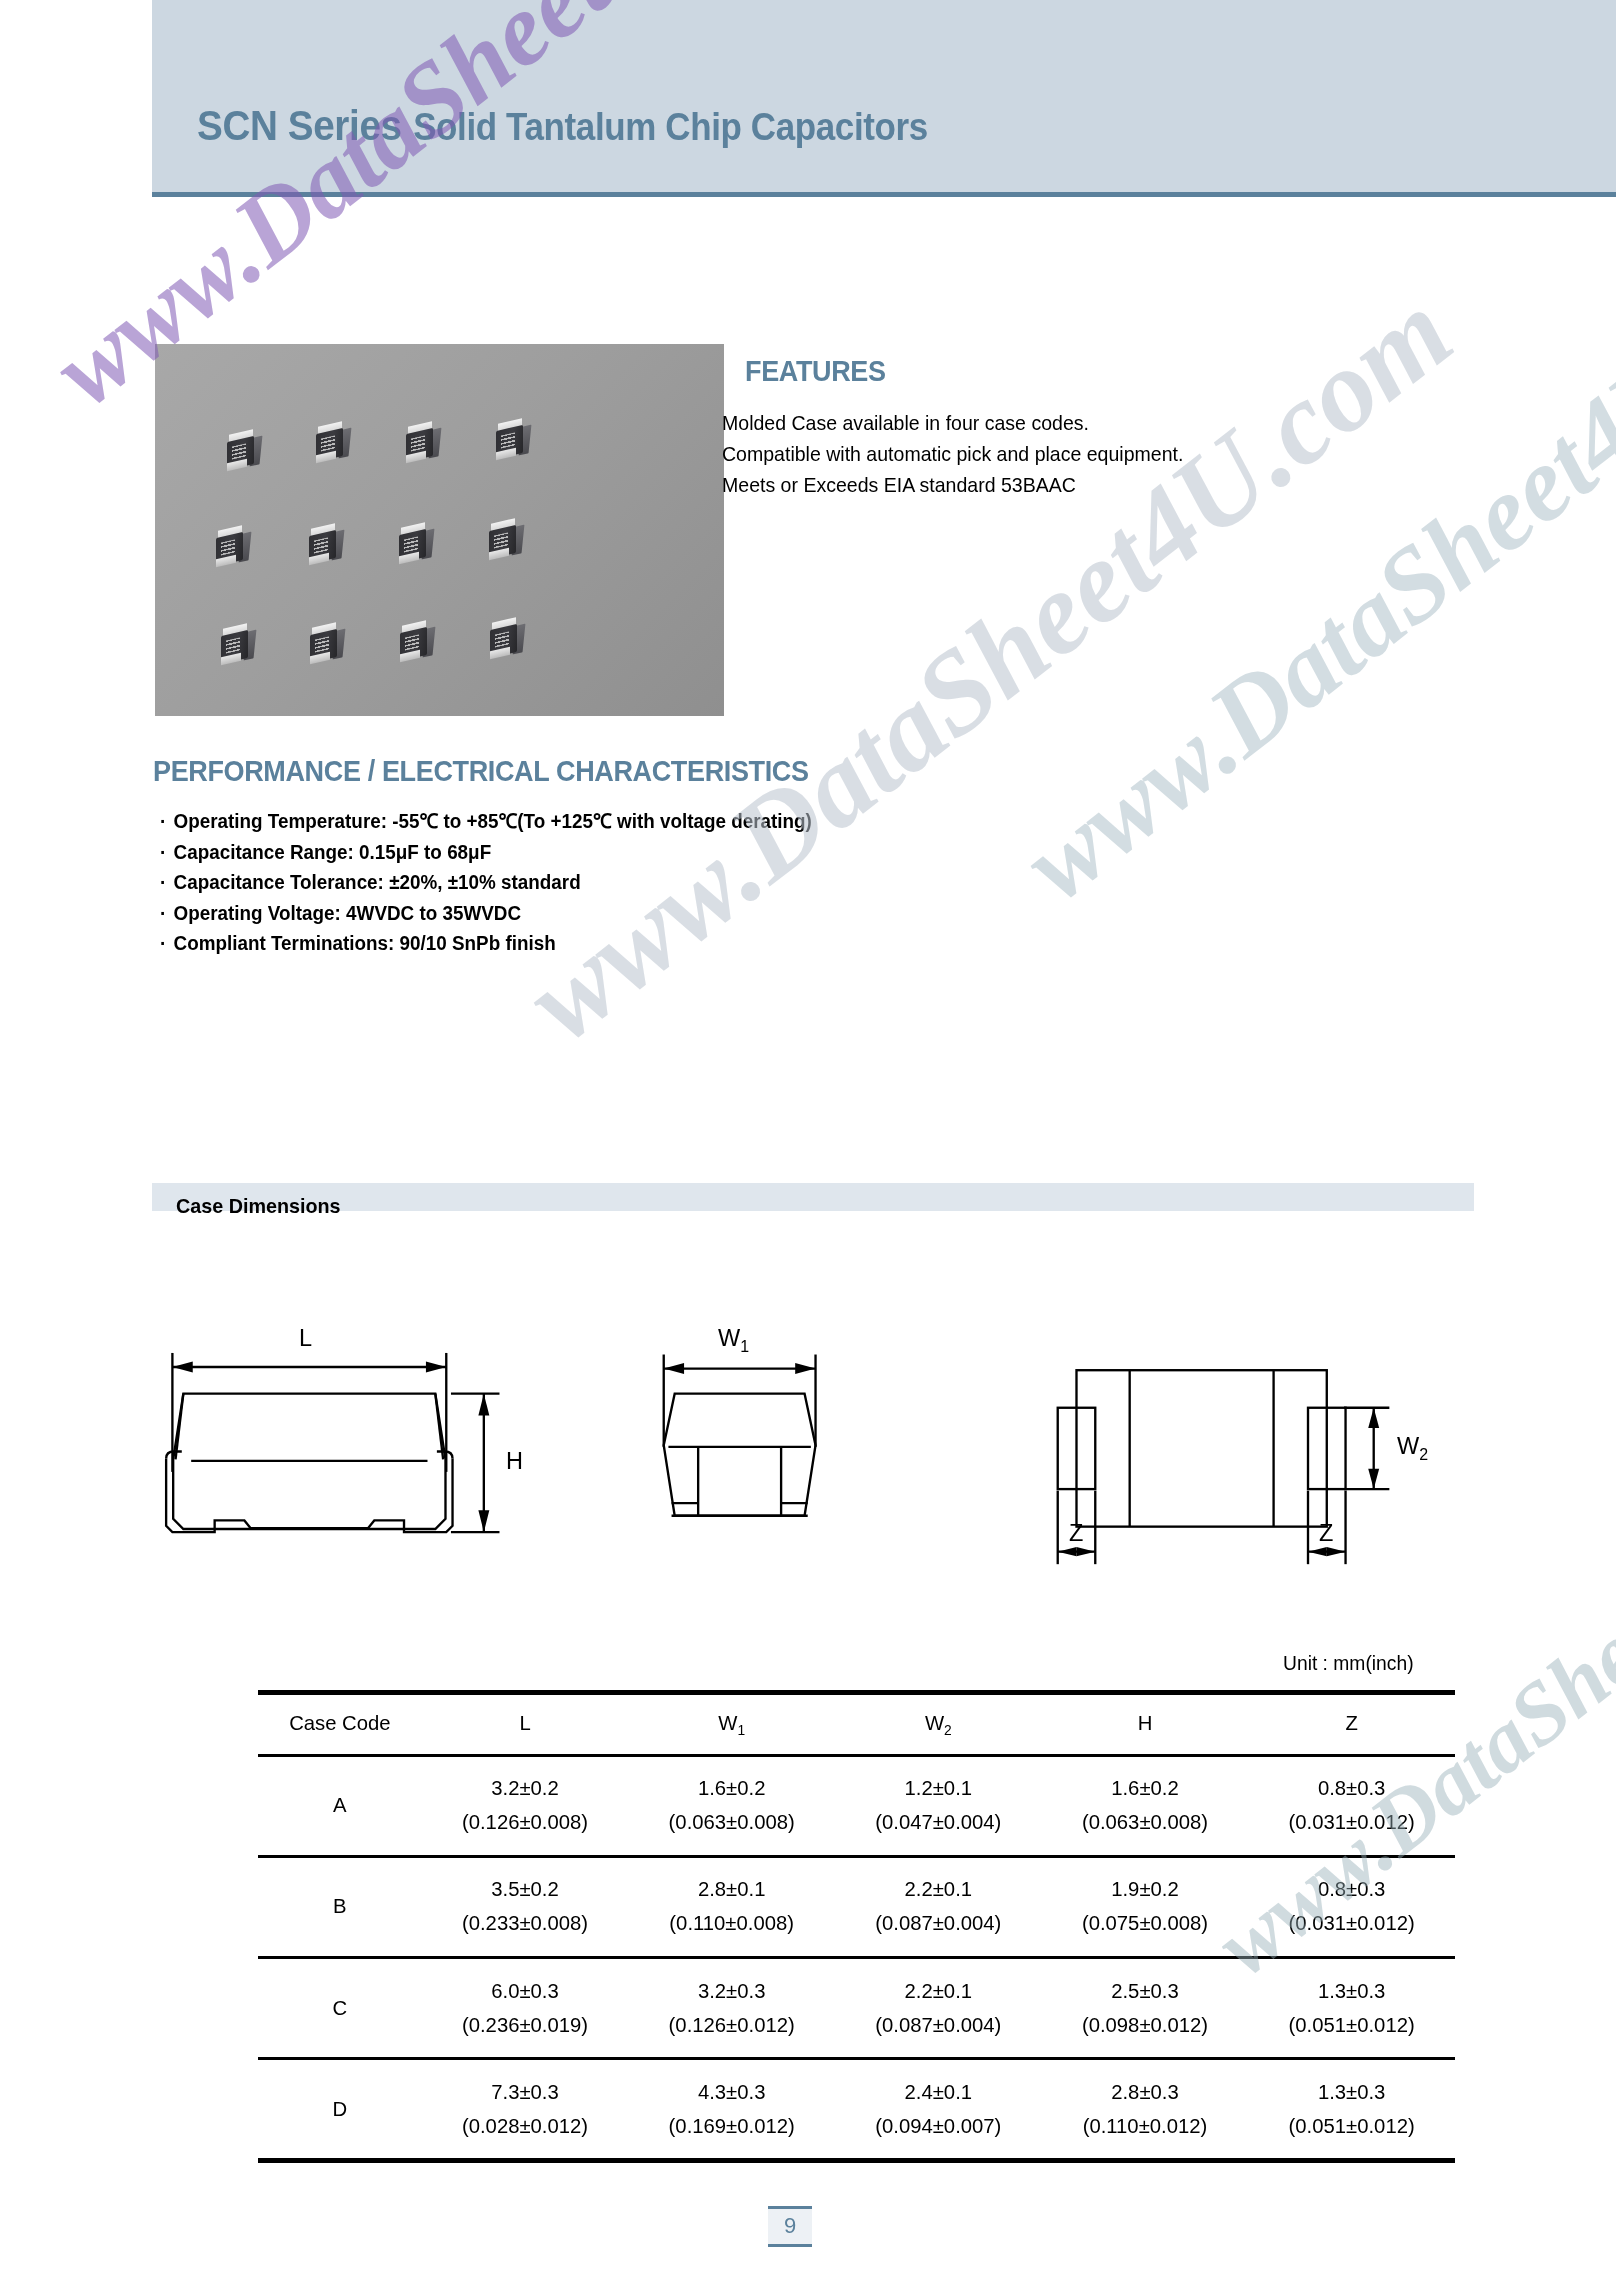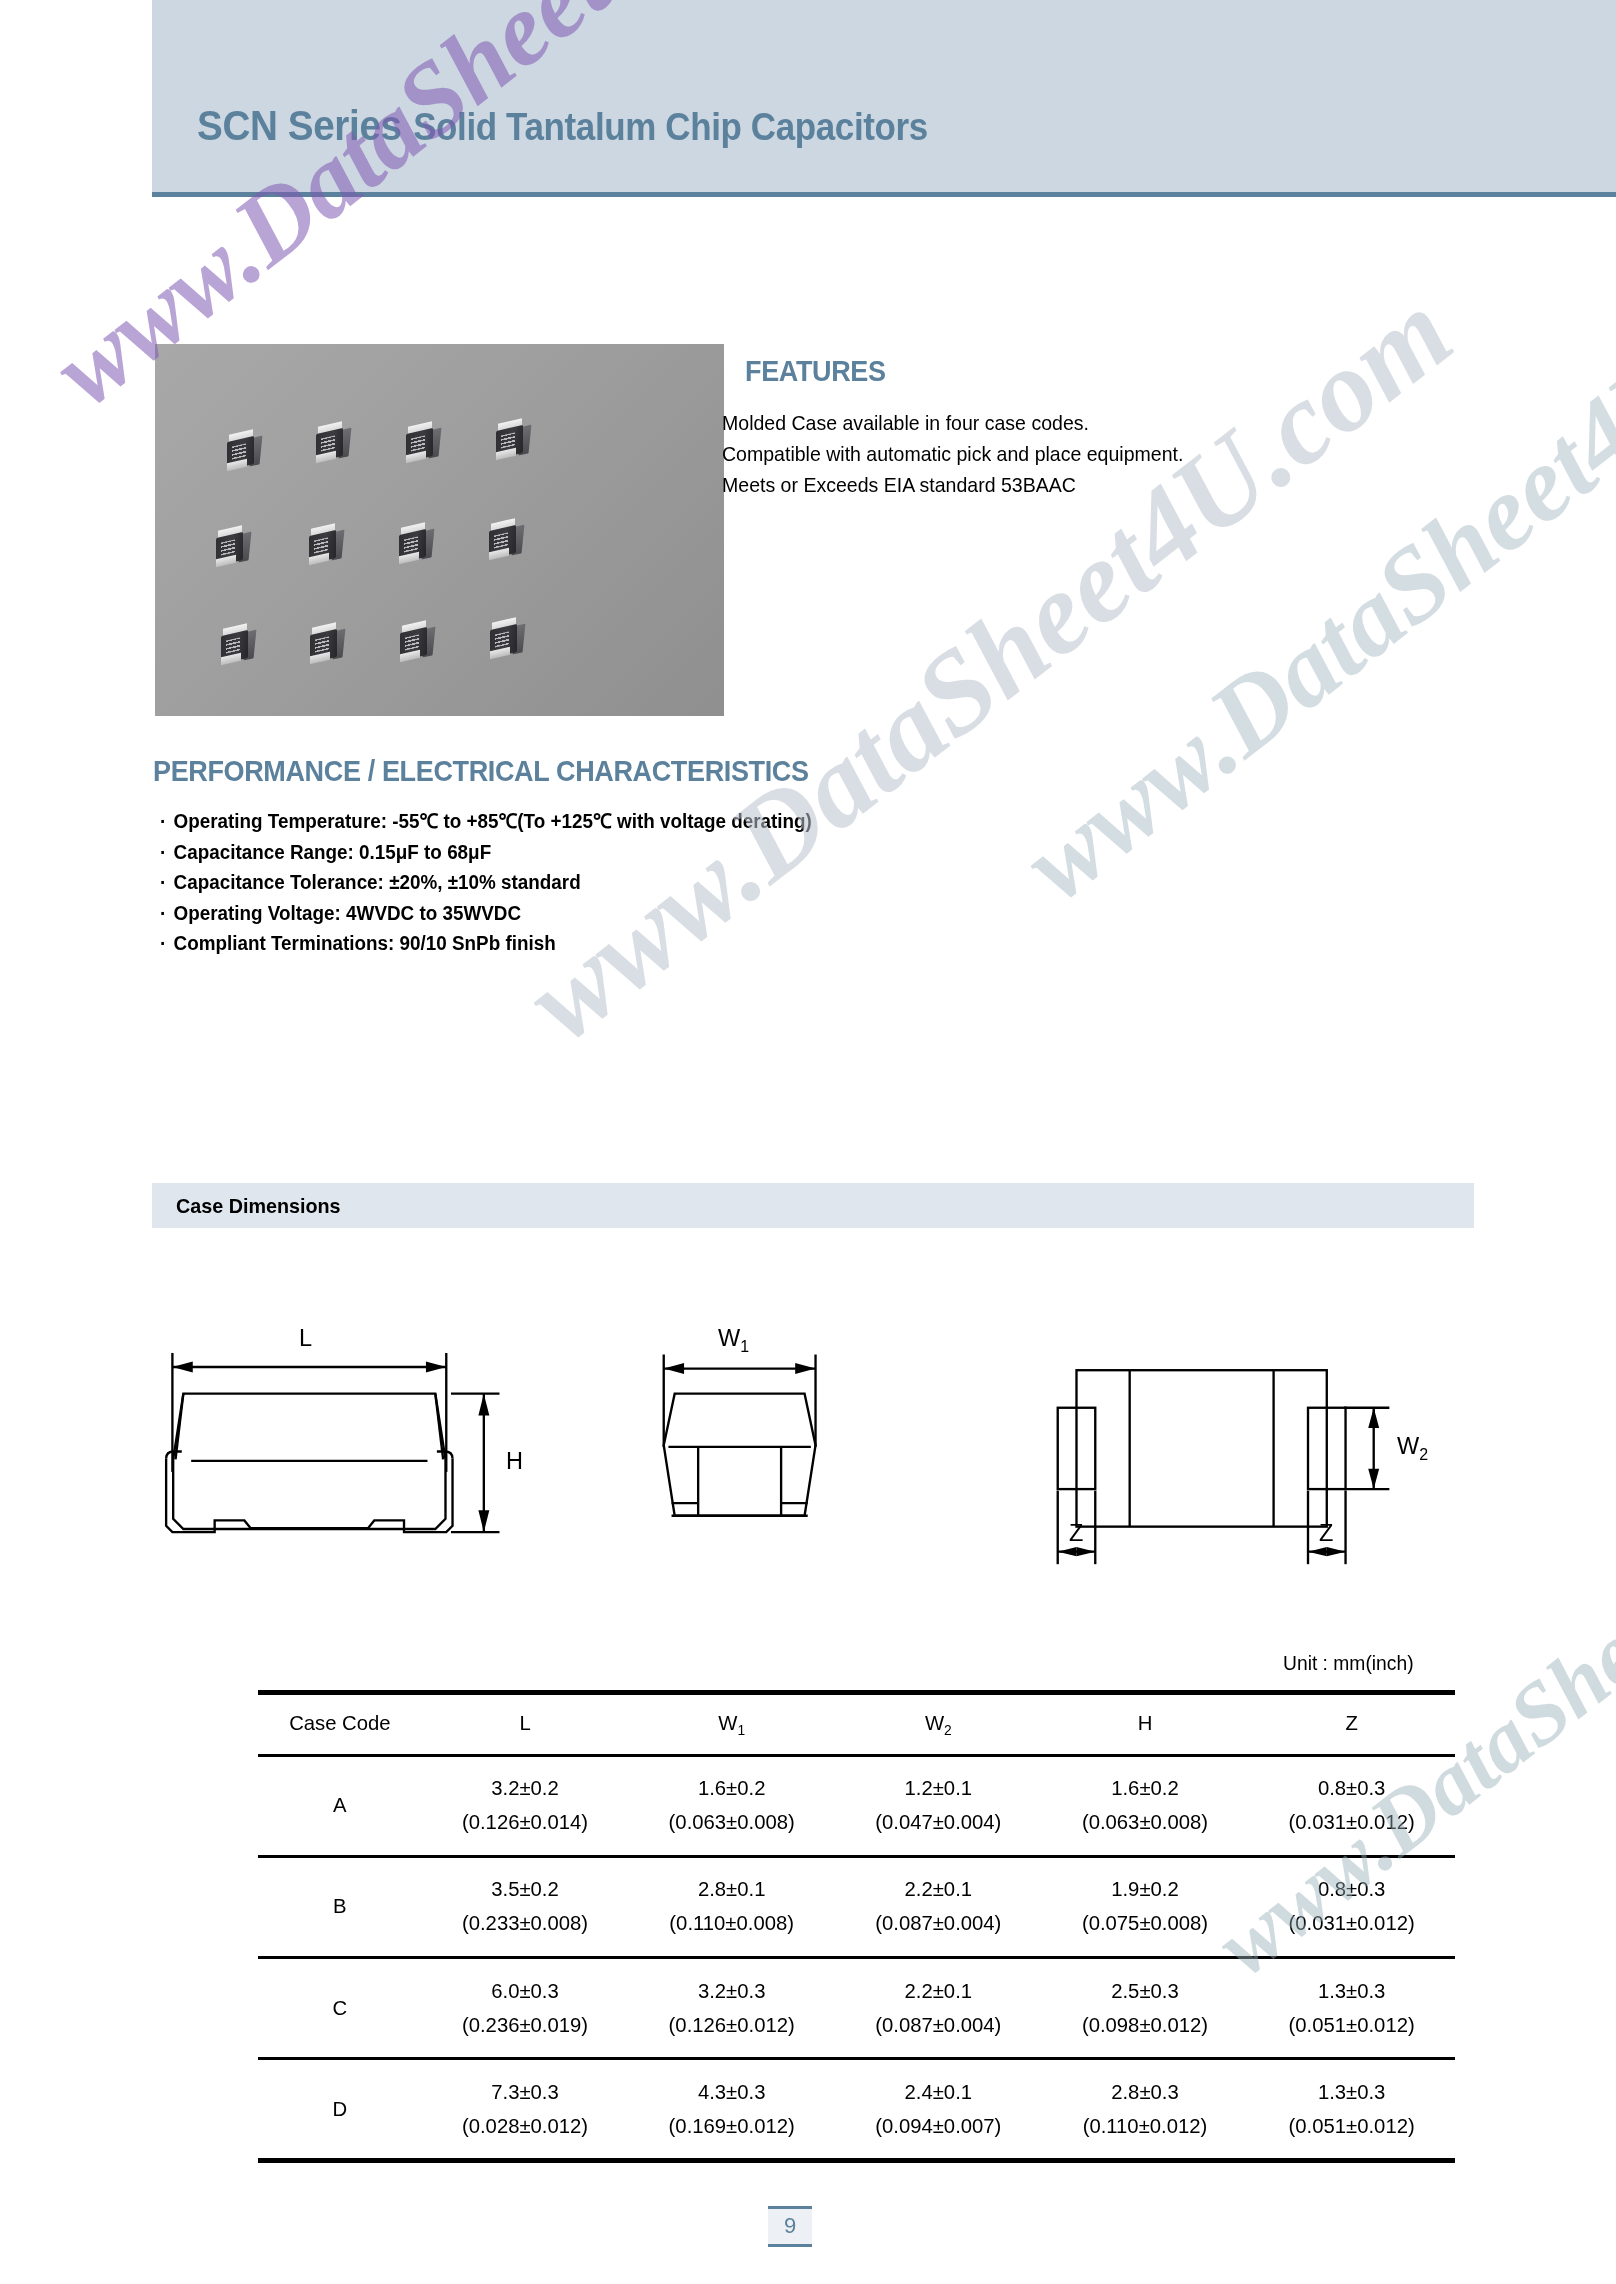--- a/index.html
+++ b/index.html
@@ -143,21 +143,21 @@
     line-height: 30.5px;
     white-space: nowrap;
     transform: scaleX(0.93);
     transform-origin: left center;
   }
   .perf-list .bullet { margin-right: 7.8px; }
 
   
   .section-bar {
     position: absolute;
-    left: 152px; top: 1183px; width: 1322px; height: 45px;
+    left: 152px; top: 1183px; width: 1322px; height: 28px;
     background: #dfe6ed;
   }
   .section-bar span {
     position: absolute;
     left: 23.5px; top: 11px;
     font-size: 21px;
     font-weight: bold;
     transform: scaleX(0.94);
     transform-origin: left center;
   }
@@ -504,21 +504,21 @@
       <th class="datacol"><span>W</span><sub>2</sub></th>
       <th class="datacol"><span>H</span><sub></sub></th>
       <th class="datacol"><span>Z</span><sub></sub></th>
     </tr>
   </thead>
   <tbody>
     <tr>
       <td>A</td>
       <td>
           <span class="mm">3.2±0.2</span>
-          <span class="inch">(0.126±0.014)</span>
+          <span class="inch">(0.126±0.008)</span>
         </td>
       <td>
           <span class="mm">1.6±0.2</span>
           <span class="inch">(0.063±0.008)</span>
         </td>
       <td>
           <span class="mm">1.2±0.1</span>
           <span class="inch">(0.047±0.004)</span>
         </td>
       <td>

